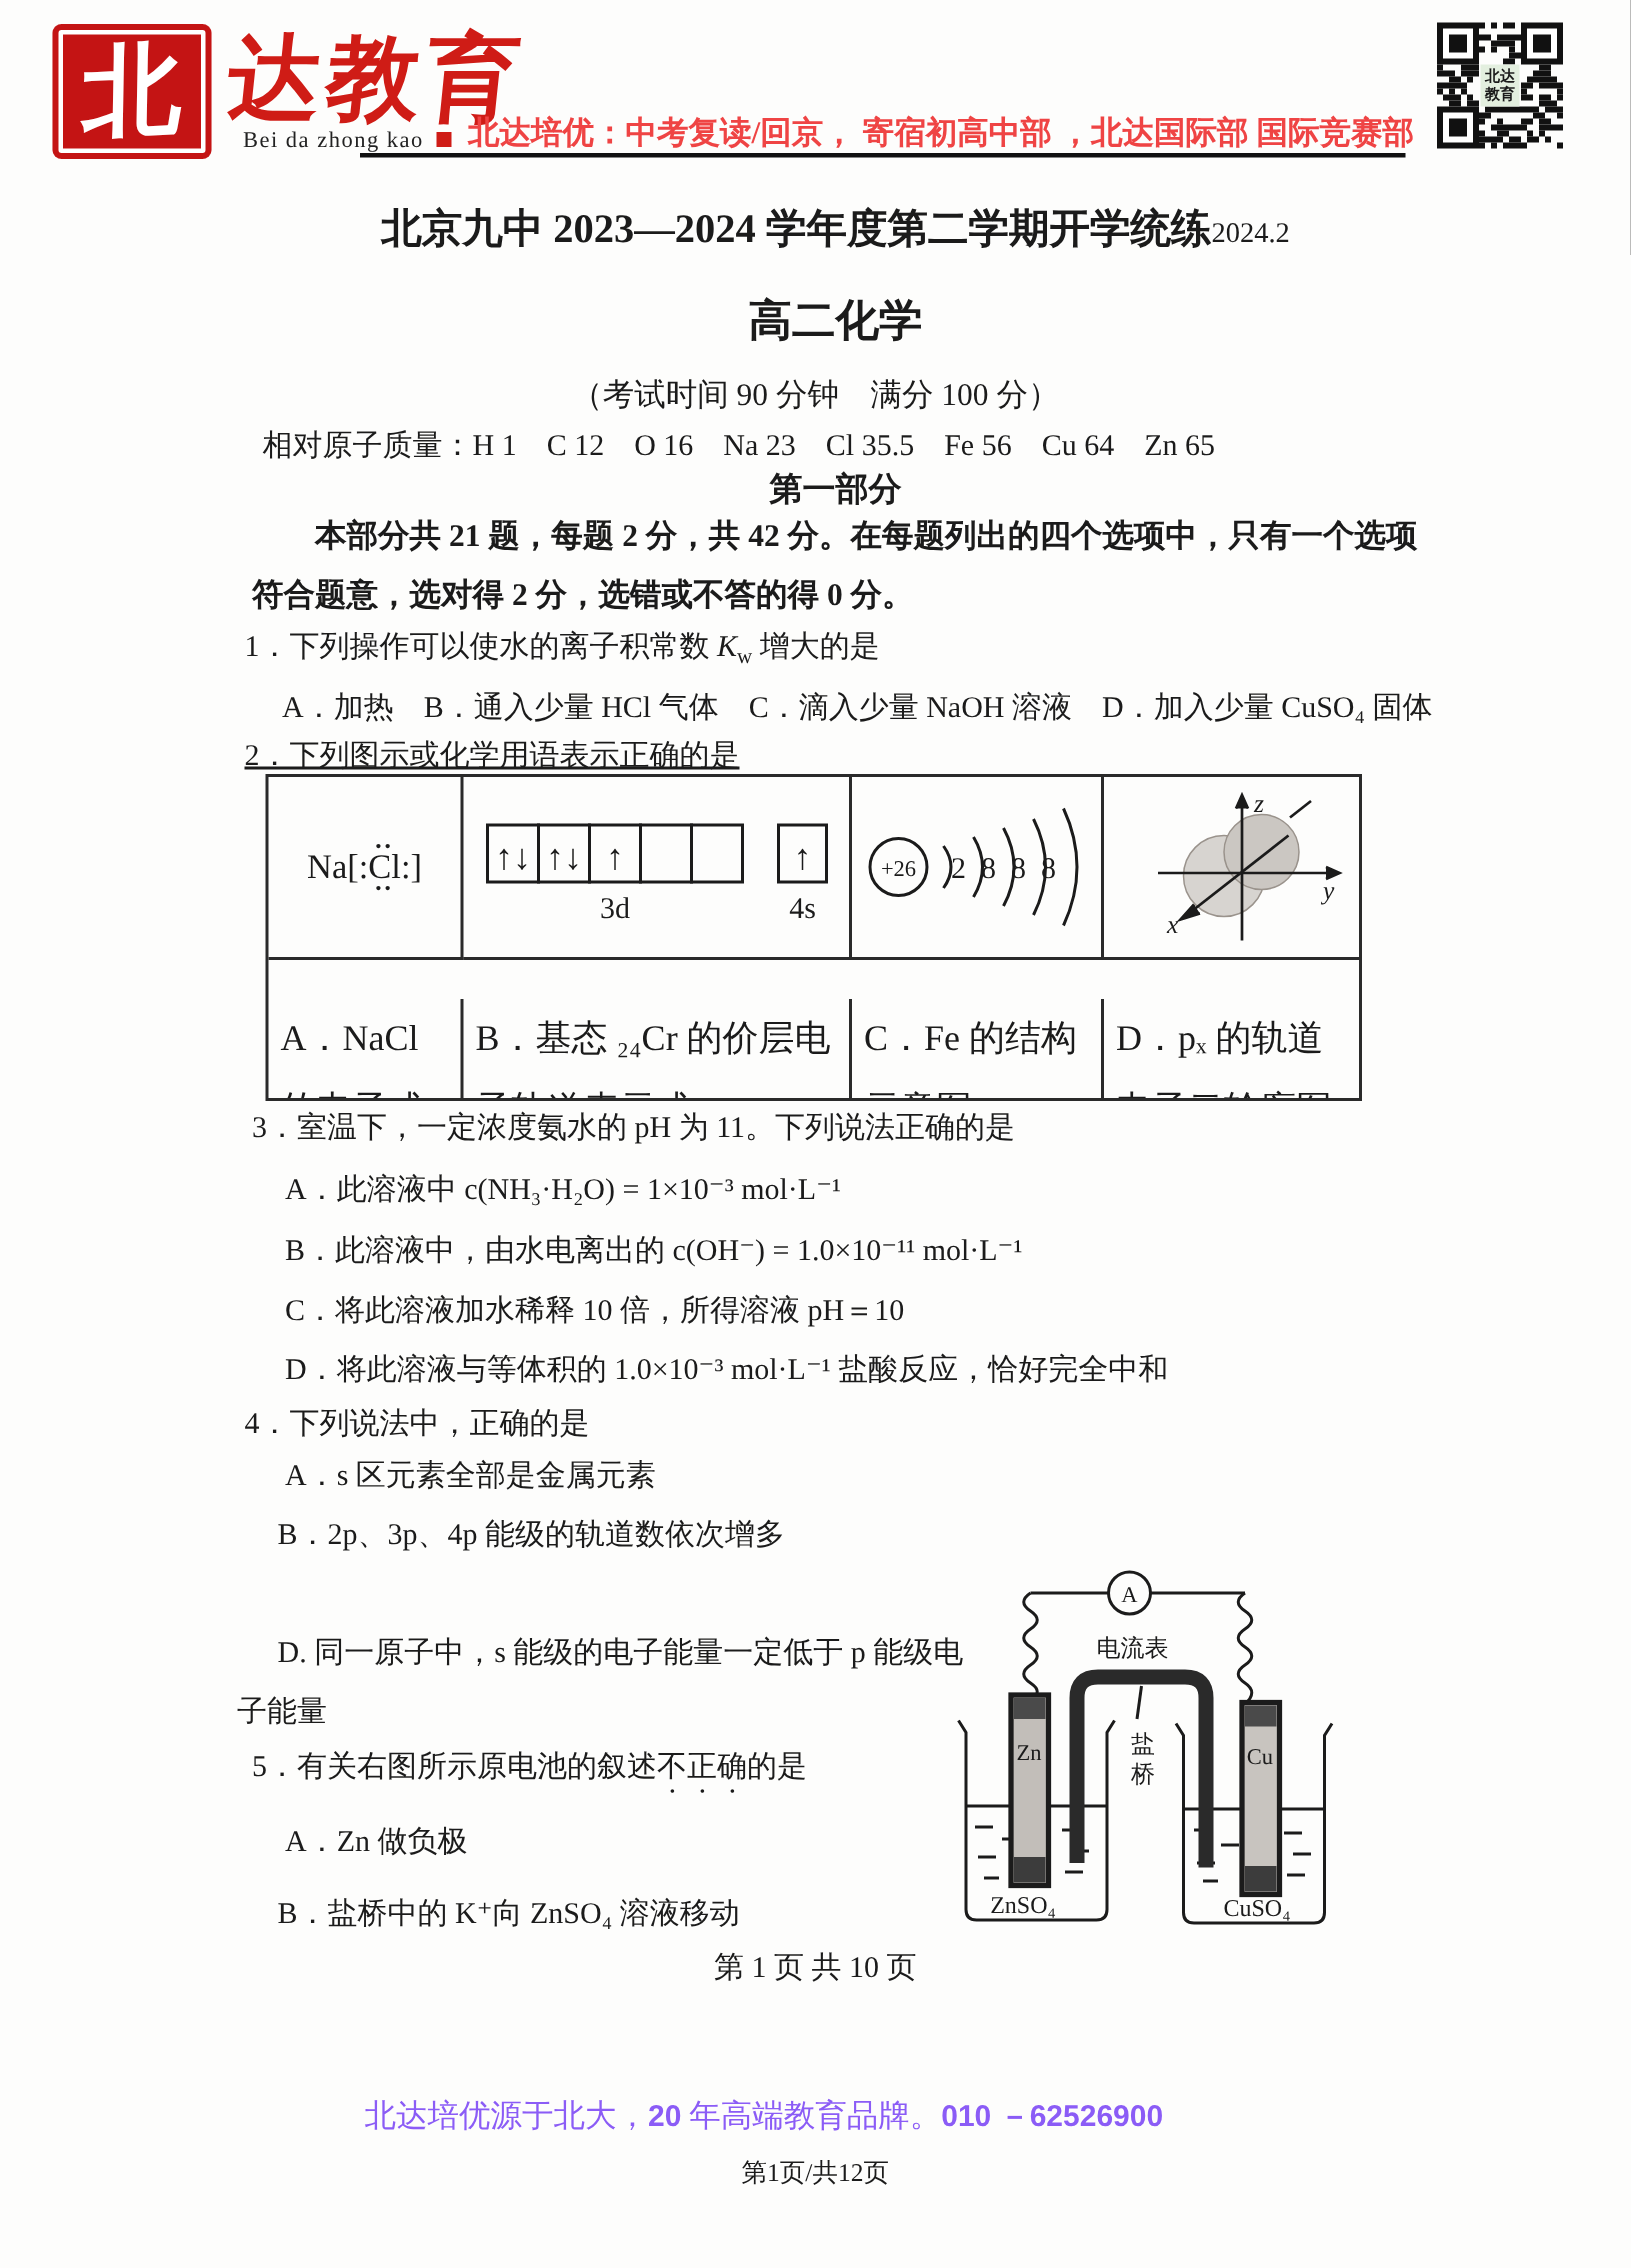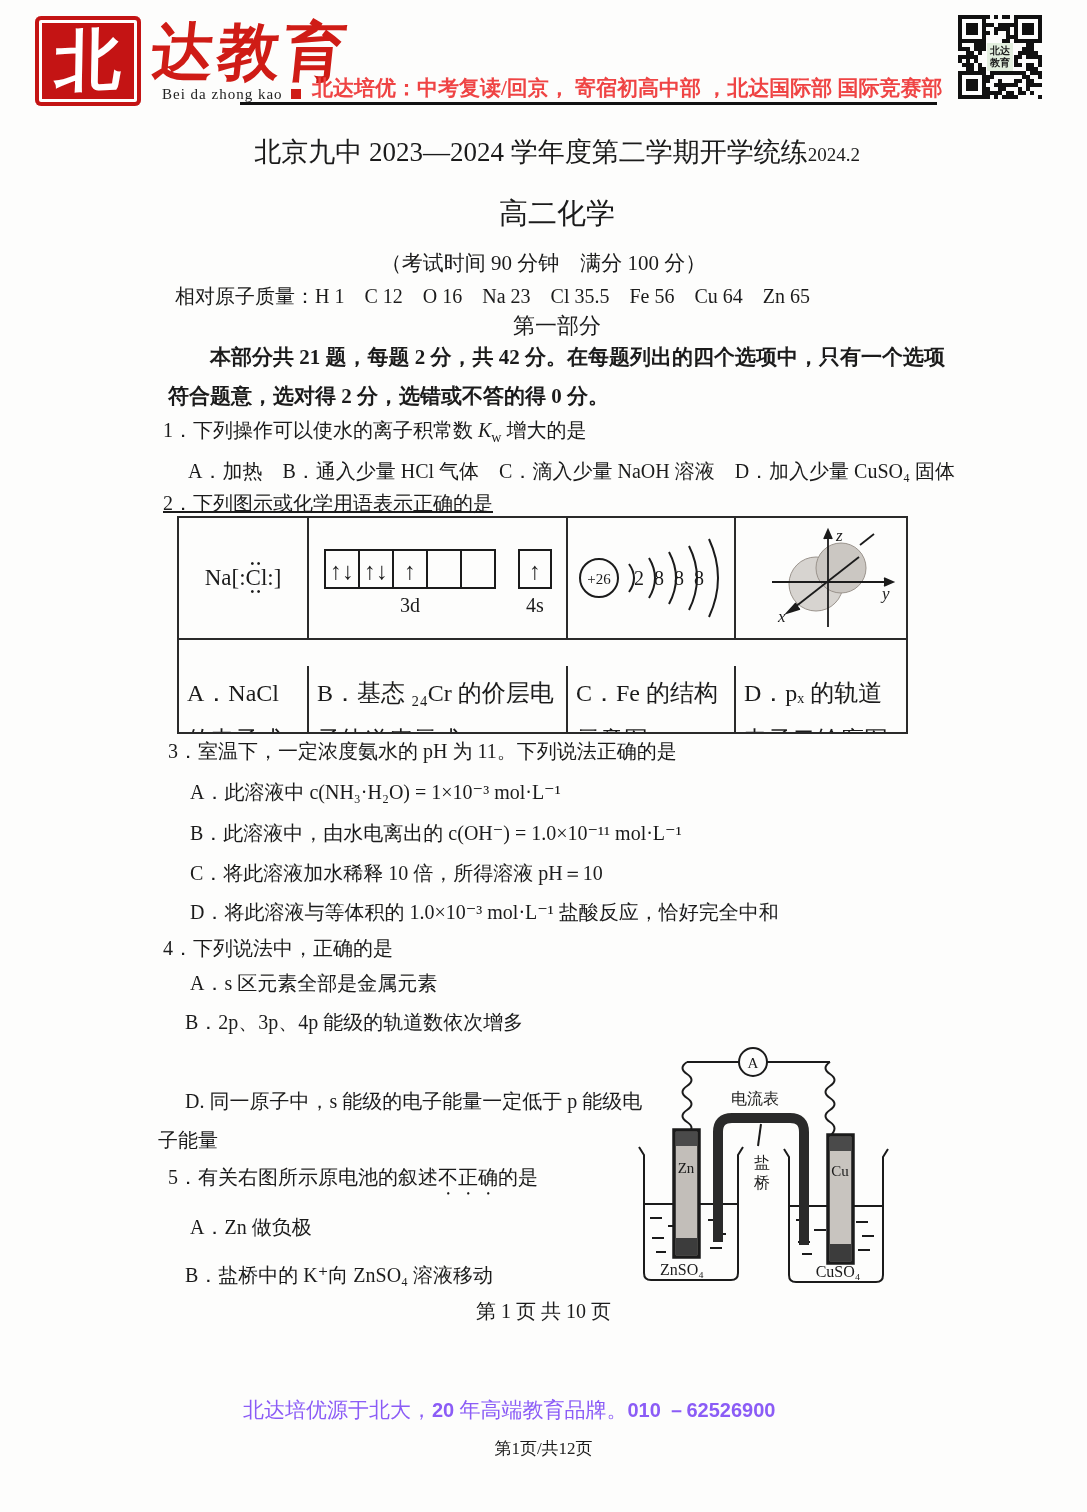--- a/index.html
+++ b/index.html
@@ -14,21 +14,21 @@
   .brand-main{position:absolute;left:152px;top:10px;font-size:62px;font-weight:bold;color:#cf1c16;
         letter-spacing:4px;transform:skewX(-6deg);}
   .brand-sub{position:absolute;left:162px;top:86px;font-size:15px;color:#222;letter-spacing:1px;}
   .red-sq{display:inline-block;width:10px;height:10px;background:#cf1c16;margin-left:8px;}
   .slogan{position:absolute;left:312px;top:74px;font-size:21px;color:#ef4444;font-weight:bold;}
   .header-rule{position:absolute;left:240px;top:102px;width:697px;height:3px;background:#111;}
   .qr-wrap{position:absolute;left:953px;top:10px;width:94px;height:94px;}
   
   .b20{font-size:20px;}
   .center{left:0;right:0;text-align:center;}
-  .bold{font-weight:normal;margin-left:27px;}
+  .bold{font-weight:bold;margin-left:27px;}
   .instructions{position:absolute;left:168px;top:338px;width:788px;font-size:21px;font-weight:bold;
         line-height:1.85;text-indent:42px;white-space:normal;}
   sub,sup{font-size:70%;}
   .ital{font-style:italic;}
   .emph{-webkit-text-emphasis:filled dot #1b1b1b;text-emphasis:filled dot #1b1b1b;
         -webkit-text-emphasis-position:under left;text-emphasis-position:under left;}
   
   .qtable{position:absolute;left:177px;top:516px;width:727px;display:grid;
         grid-template-columns:130px 259px 168px 170px;grid-template-rows:122px 92px;
         border:2px solid #2a2a2a;}

